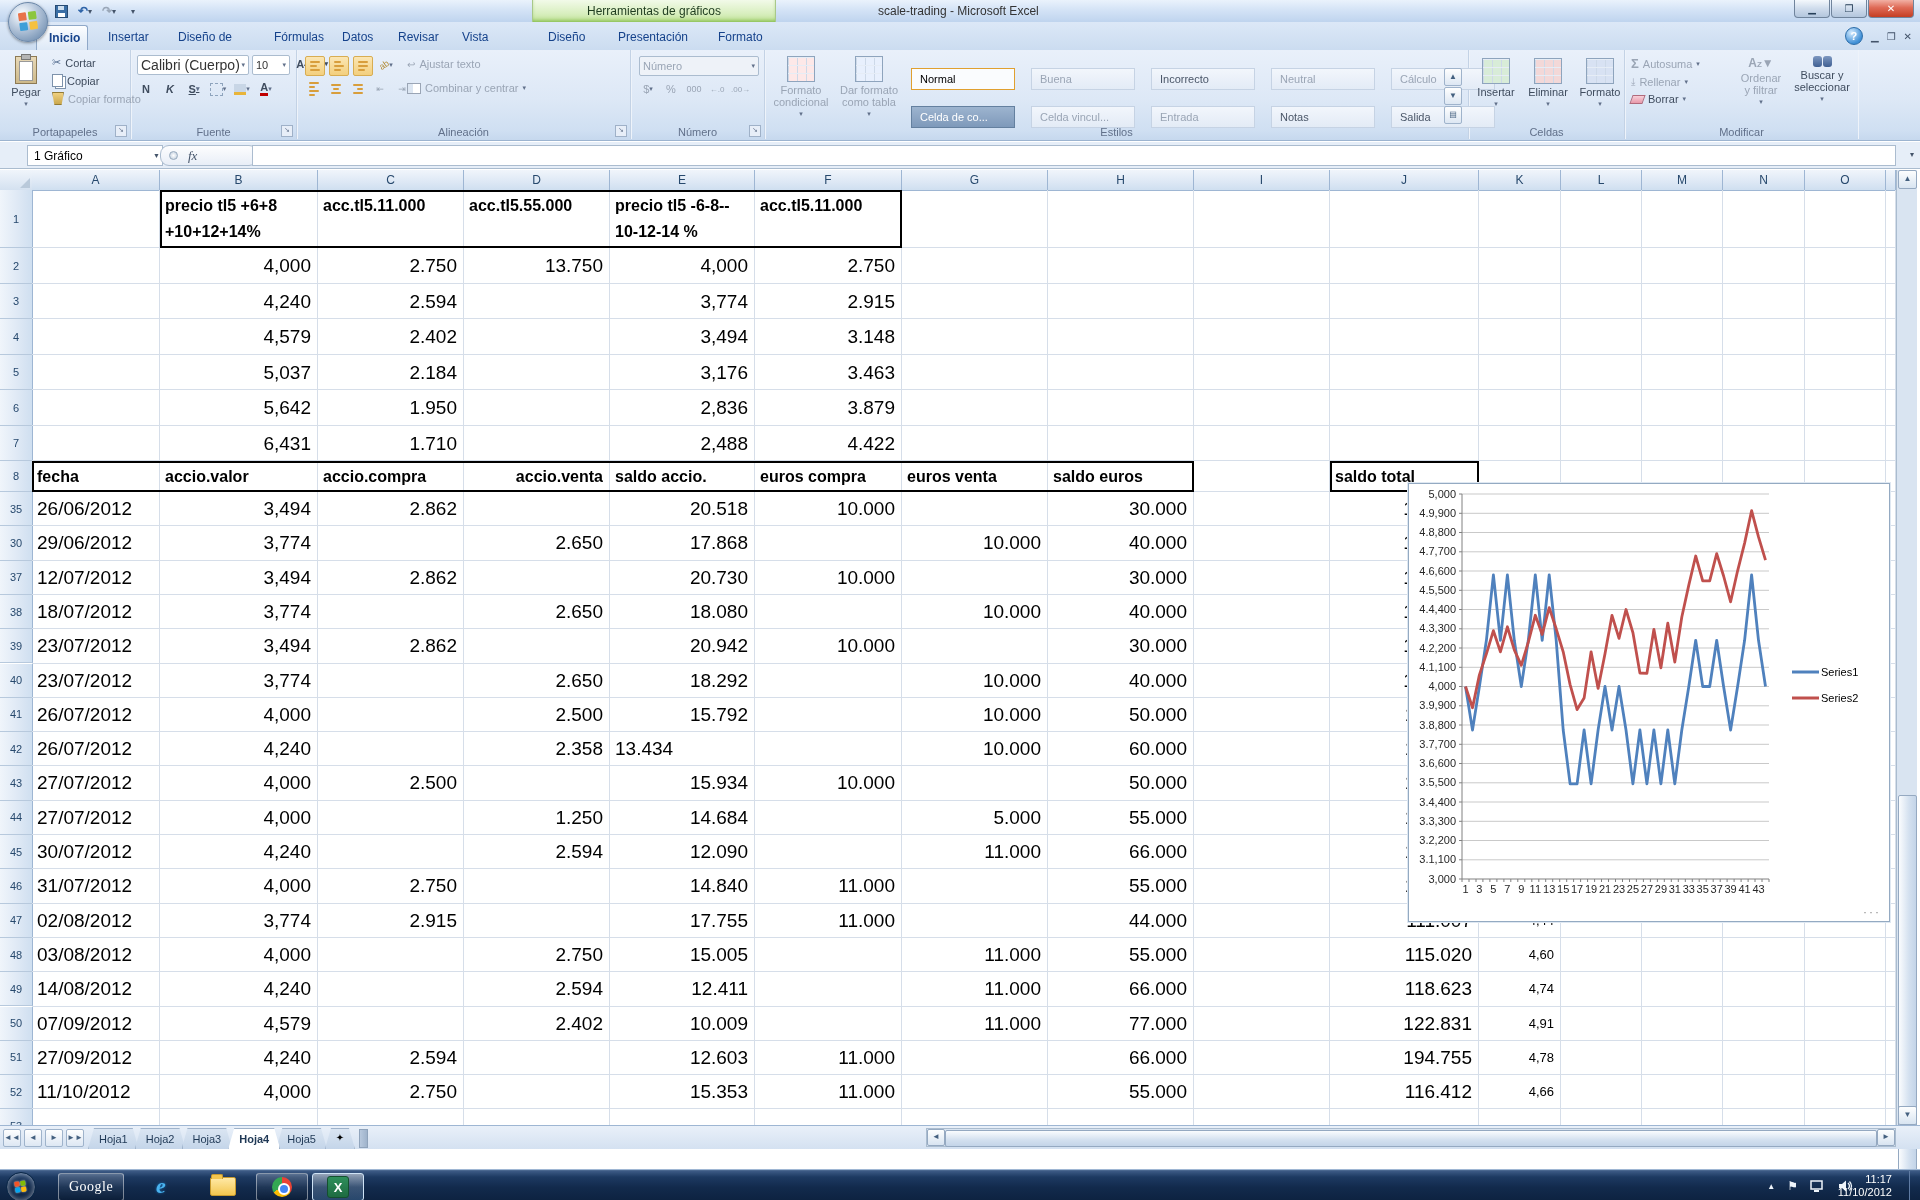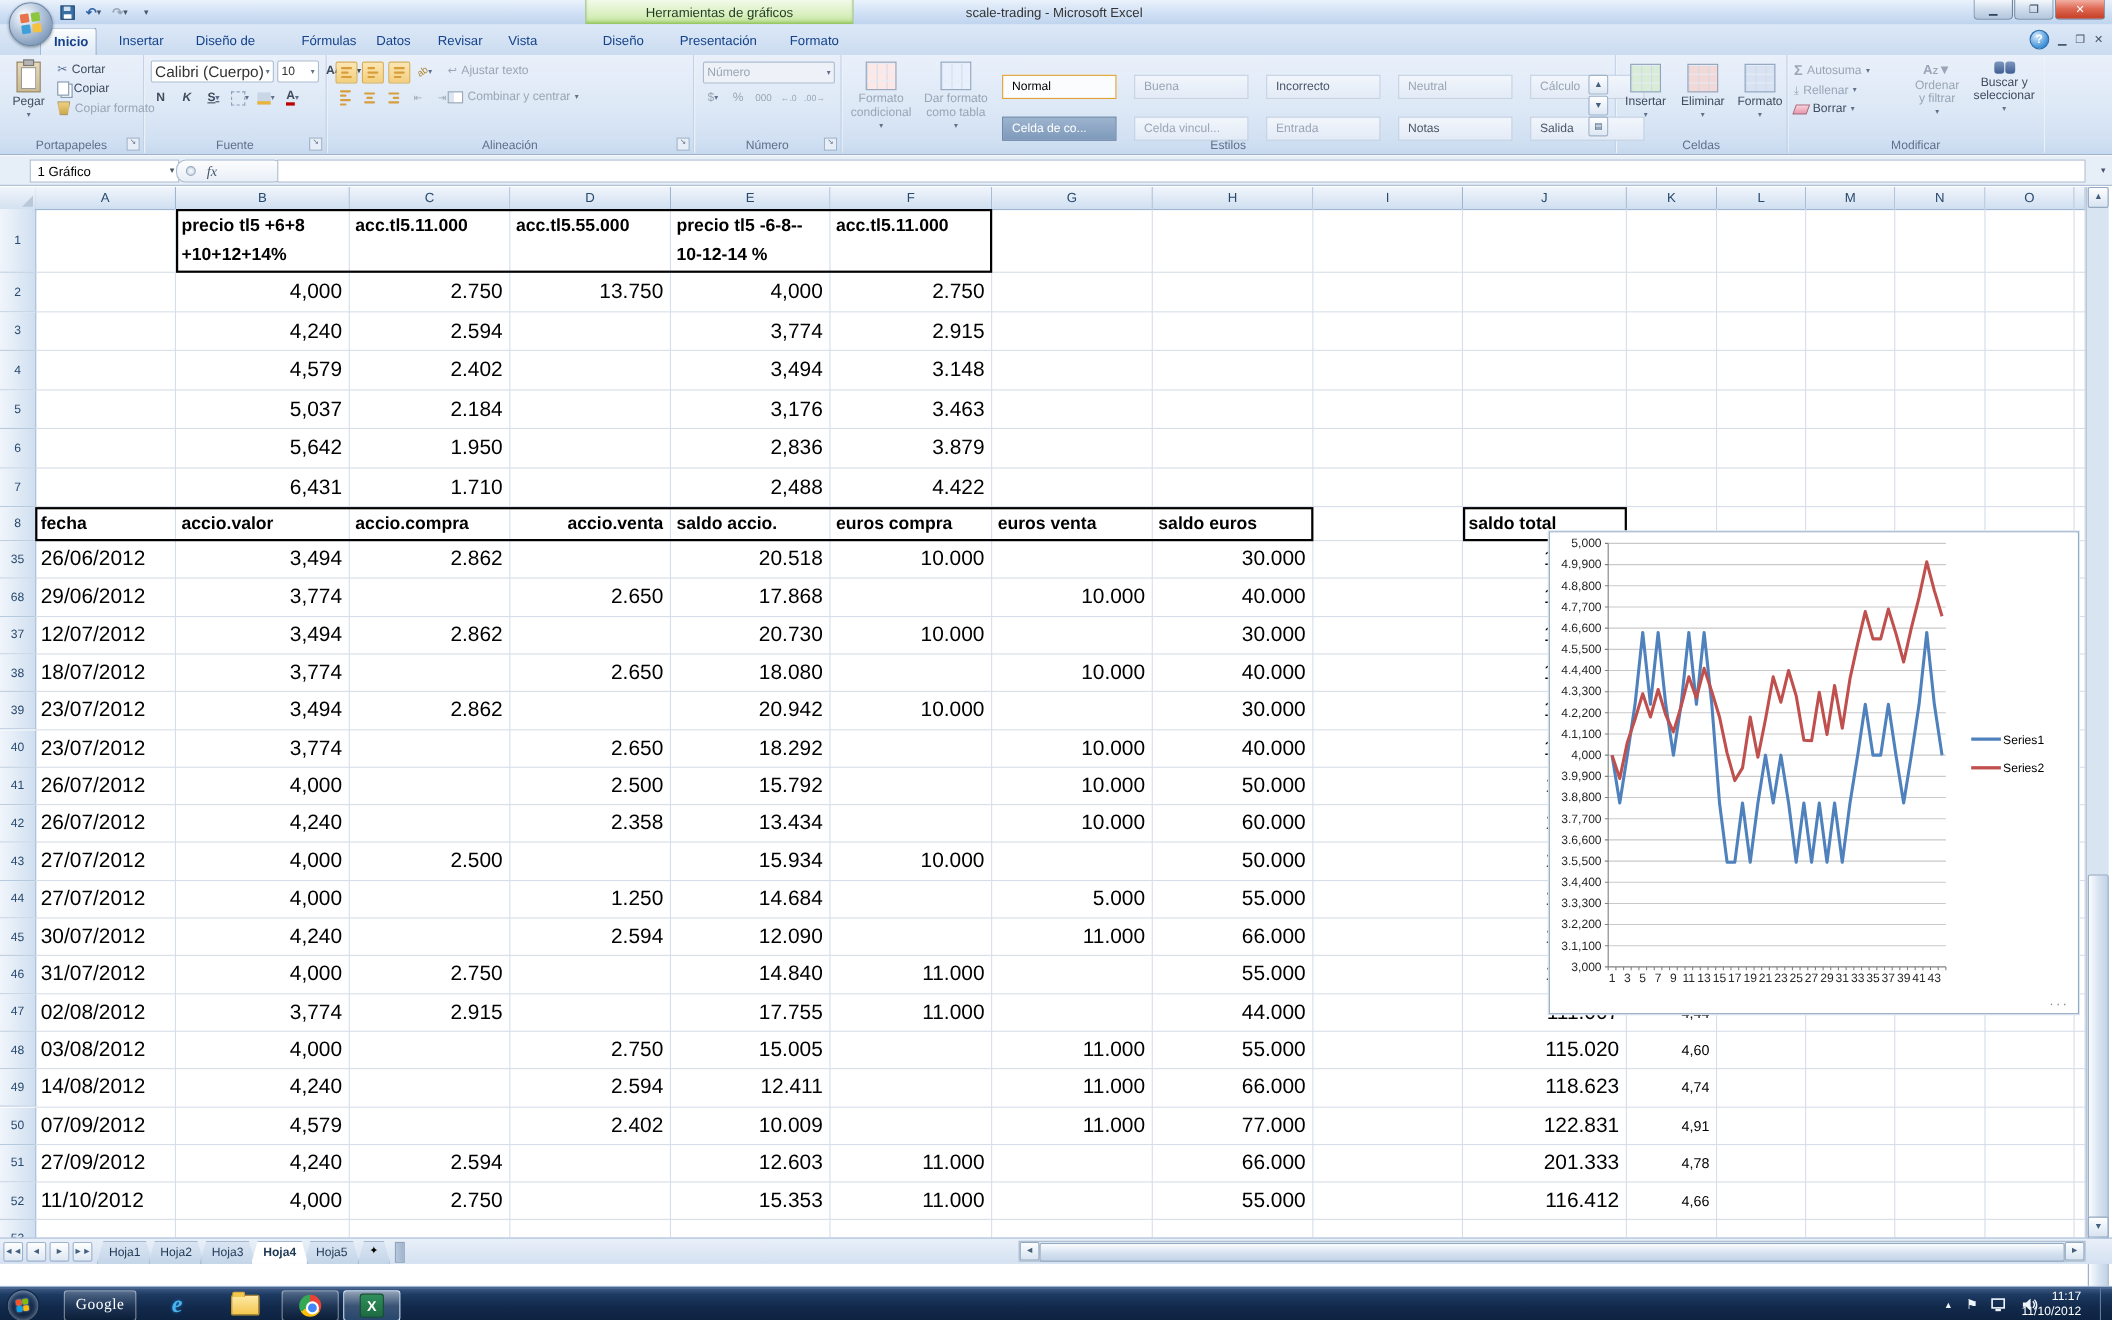--- a/index.html
+++ b/index.html
@@ -592,21 +592,21 @@
       <div class="cell hdr" style="left: 1335px; width: 137px; top: 291px; height: 31px; line-height: 31px; text-align: left;">saldo total</div>
       <div class="rowhdr" style="top: 322px; height: 33.3px;">35</div>
       <div class="hline" style="top: 355.3px; width: 1864px;"></div>
       <div class="cell" style="left: 37px; width: 116px; top: 322px; height: 34.3px; line-height: 34.3px; text-align: left;">26/06/2012</div>
       <div class="cell" style="left: 165px; width: 146px; top: 322px; height: 34.3px; line-height: 34.3px; text-align: right;">3,494</div>
       <div class="cell" style="left: 323px; width: 134px; top: 322px; height: 34.3px; line-height: 34.3px; text-align: right;">2.862</div>
       <div class="cell" style="left: 615px; width: 133px; top: 322px; height: 34.3px; line-height: 34.3px; text-align: right;">20.518</div>
       <div class="cell" style="left: 760px; width: 135px; top: 322px; height: 34.3px; line-height: 34.3px; text-align: right;">10.000</div>
       <div class="cell" style="left: 1053px; width: 134px; top: 322px; height: 34.3px; line-height: 34.3px; text-align: right;">30.000</div>
       <div class="cell" style="left: 1335px; width: 137px; top: 322px; height: 34.3px; line-height: 34.3px; text-align: right;">101.690</div>
-      <div class="rowhdr" style="top: 356.3px; height: 33.3px;">68</div>
+      <div class="rowhdr" style="top: 356.3px; height: 33.3px;">30</div>
       <div class="hline" style="top: 389.6px; width: 1864px;"></div>
       <div class="cell" style="left: 37px; width: 116px; top: 356.3px; height: 34.3px; line-height: 34.3px; text-align: left;">29/06/2012</div>
       <div class="cell" style="left: 165px; width: 146px; top: 356.3px; height: 34.3px; line-height: 34.3px; text-align: right;">3,774</div>
       <div class="cell" style="left: 469px; width: 134px; top: 356.3px; height: 34.3px; line-height: 34.3px; text-align: right;">2.650</div>
       <div class="cell" style="left: 615px; width: 133px; top: 356.3px; height: 34.3px; line-height: 34.3px; text-align: right;">17.868</div>
       <div class="cell" style="left: 907px; width: 134px; top: 356.3px; height: 34.3px; line-height: 34.3px; text-align: right;">10.000</div>
       <div class="cell" style="left: 1053px; width: 134px; top: 356.3px; height: 34.3px; line-height: 34.3px; text-align: right;">40.000</div>
       <div class="cell" style="left: 1335px; width: 137px; top: 356.3px; height: 34.3px; line-height: 34.3px; text-align: right;">107.434</div>
       <div class="rowhdr" style="top: 390.6px; height: 33.3px;">37</div>
       <div class="hline" style="top: 423.9px; width: 1864px;"></div>
@@ -651,21 +651,21 @@
       <div class="cell" style="left: 469px; width: 134px; top: 527.8px; height: 34.3px; line-height: 34.3px; text-align: right;">2.500</div>
       <div class="cell" style="left: 615px; width: 133px; top: 527.8px; height: 34.3px; line-height: 34.3px; text-align: right;">15.792</div>
       <div class="cell" style="left: 907px; width: 134px; top: 527.8px; height: 34.3px; line-height: 34.3px; text-align: right;">10.000</div>
       <div class="cell" style="left: 1053px; width: 134px; top: 527.8px; height: 34.3px; line-height: 34.3px; text-align: right;">50.000</div>
       <div class="cell" style="left: 1335px; width: 137px; top: 527.8px; height: 34.3px; line-height: 34.3px; text-align: right;">113.168</div>
       <div class="rowhdr" style="top: 562.1px; height: 33.3px;">42</div>
       <div class="hline" style="top: 595.4px; width: 1864px;"></div>
       <div class="cell" style="left: 37px; width: 116px; top: 562.1px; height: 34.3px; line-height: 34.3px; text-align: left;">26/07/2012</div>
       <div class="cell" style="left: 165px; width: 146px; top: 562.1px; height: 34.3px; line-height: 34.3px; text-align: right;">4,240</div>
       <div class="cell" style="left: 469px; width: 134px; top: 562.1px; height: 34.3px; line-height: 34.3px; text-align: right;">2.358</div>
-      <div class="cell" style="left: 615px; width: 133px; top: 562.1px; height: 34.3px; line-height: 34.3px; text-align: right;">13.434</div>
+      <div class="cell" style="left: 615px; width: 133px; top: 562.1px; height: 34.3px; line-height: 34.3px; ">13.434</div>
       <div class="cell" style="left: 907px; width: 134px; top: 562.1px; height: 34.3px; line-height: 34.3px; text-align: right;">10.000</div>
       <div class="cell" style="left: 1053px; width: 134px; top: 562.1px; height: 34.3px; line-height: 34.3px; text-align: right;">60.000</div>
       <div class="cell" style="left: 1335px; width: 137px; top: 562.1px; height: 34.3px; line-height: 34.3px; text-align: right;">116.960</div>
       <div class="rowhdr" style="top: 596.4px; height: 33.3px;">43</div>
       <div class="hline" style="top: 629.7px; width: 1864px;"></div>
       <div class="cell" style="left: 37px; width: 116px; top: 596.4px; height: 34.3px; line-height: 34.3px; text-align: left;">27/07/2012</div>
       <div class="cell" style="left: 165px; width: 146px; top: 596.4px; height: 34.3px; line-height: 34.3px; text-align: right;">4,000</div>
       <div class="cell" style="left: 323px; width: 134px; top: 596.4px; height: 34.3px; line-height: 34.3px; text-align: right;">2.500</div>
       <div class="cell" style="left: 615px; width: 133px; top: 596.4px; height: 34.3px; line-height: 34.3px; text-align: right;">15.934</div>
       <div class="cell" style="left: 760px; width: 135px; top: 596.4px; height: 34.3px; line-height: 34.3px; text-align: right;">10.000</div>
@@ -739,21 +739,21 @@
       <div class="cell" style="left: 1335px; width: 137px; top: 836.5px; height: 34.3px; line-height: 34.3px; text-align: right;">122.831</div>
       <div class="cell small" style="left: 1484px; width: 70px; top: 836.5px; height: 51px; line-height: 34.3px; text-align: right;">4,91</div>
       <div class="rowhdr" style="top: 870.8px; height: 33.3px;">51</div>
       <div class="hline" style="top: 904.1px; width: 1864px;"></div>
       <div class="cell" style="left: 37px; width: 116px; top: 870.8px; height: 34.3px; line-height: 34.3px; text-align: left;">27/09/2012</div>
       <div class="cell" style="left: 165px; width: 146px; top: 870.8px; height: 34.3px; line-height: 34.3px; text-align: right;">4,240</div>
       <div class="cell" style="left: 323px; width: 134px; top: 870.8px; height: 34.3px; line-height: 34.3px; text-align: right;">2.594</div>
       <div class="cell" style="left: 615px; width: 133px; top: 870.8px; height: 34.3px; line-height: 34.3px; text-align: right;">12.603</div>
       <div class="cell" style="left: 760px; width: 135px; top: 870.8px; height: 34.3px; line-height: 34.3px; text-align: right;">11.000</div>
       <div class="cell" style="left: 1053px; width: 134px; top: 870.8px; height: 34.3px; line-height: 34.3px; text-align: right;">66.000</div>
-      <div class="cell" style="left: 1335px; width: 137px; top: 870.8px; height: 34.3px; line-height: 34.3px; text-align: right;">201.333</div>
+      <div class="cell" style="left: 1335px; width: 137px; top: 870.8px; height: 34.3px; line-height: 34.3px; text-align: right;">194.755</div>
       <div class="cell small" style="left: 1484px; width: 70px; top: 870.8px; height: 34.3px; line-height: 34.3px; text-align: right;">4,78</div>
       <div class="rowhdr" style="top: 905.1px; height: 33.3px;">52</div>
       <div class="hline" style="top: 938.4px; width: 1864px;"></div>
       <div class="cell" style="left: 37px; width: 116px; top: 905.1px; height: 34.3px; line-height: 34.3px; text-align: left;">11/10/2012</div>
       <div class="cell" style="left: 165px; width: 146px; top: 905.1px; height: 34.3px; line-height: 34.3px; text-align: right;">4,000</div>
       <div class="cell" style="left: 323px; width: 134px; top: 905.1px; height: 34.3px; line-height: 34.3px; text-align: right;">2.750</div>
       <div class="cell" style="left: 615px; width: 133px; top: 905.1px; height: 34.3px; line-height: 34.3px; text-align: right;">15.353</div>
       <div class="cell" style="left: 760px; width: 135px; top: 905.1px; height: 34.3px; line-height: 34.3px; text-align: right;">11.000</div>
       <div class="cell" style="left: 1053px; width: 134px; top: 905.1px; height: 34.3px; line-height: 34.3px; text-align: right;">55.000</div>
       <div class="cell" style="left: 1335px; width: 137px; top: 905.1px; height: 34.3px; line-height: 34.3px; text-align: right;">116.412</div>

